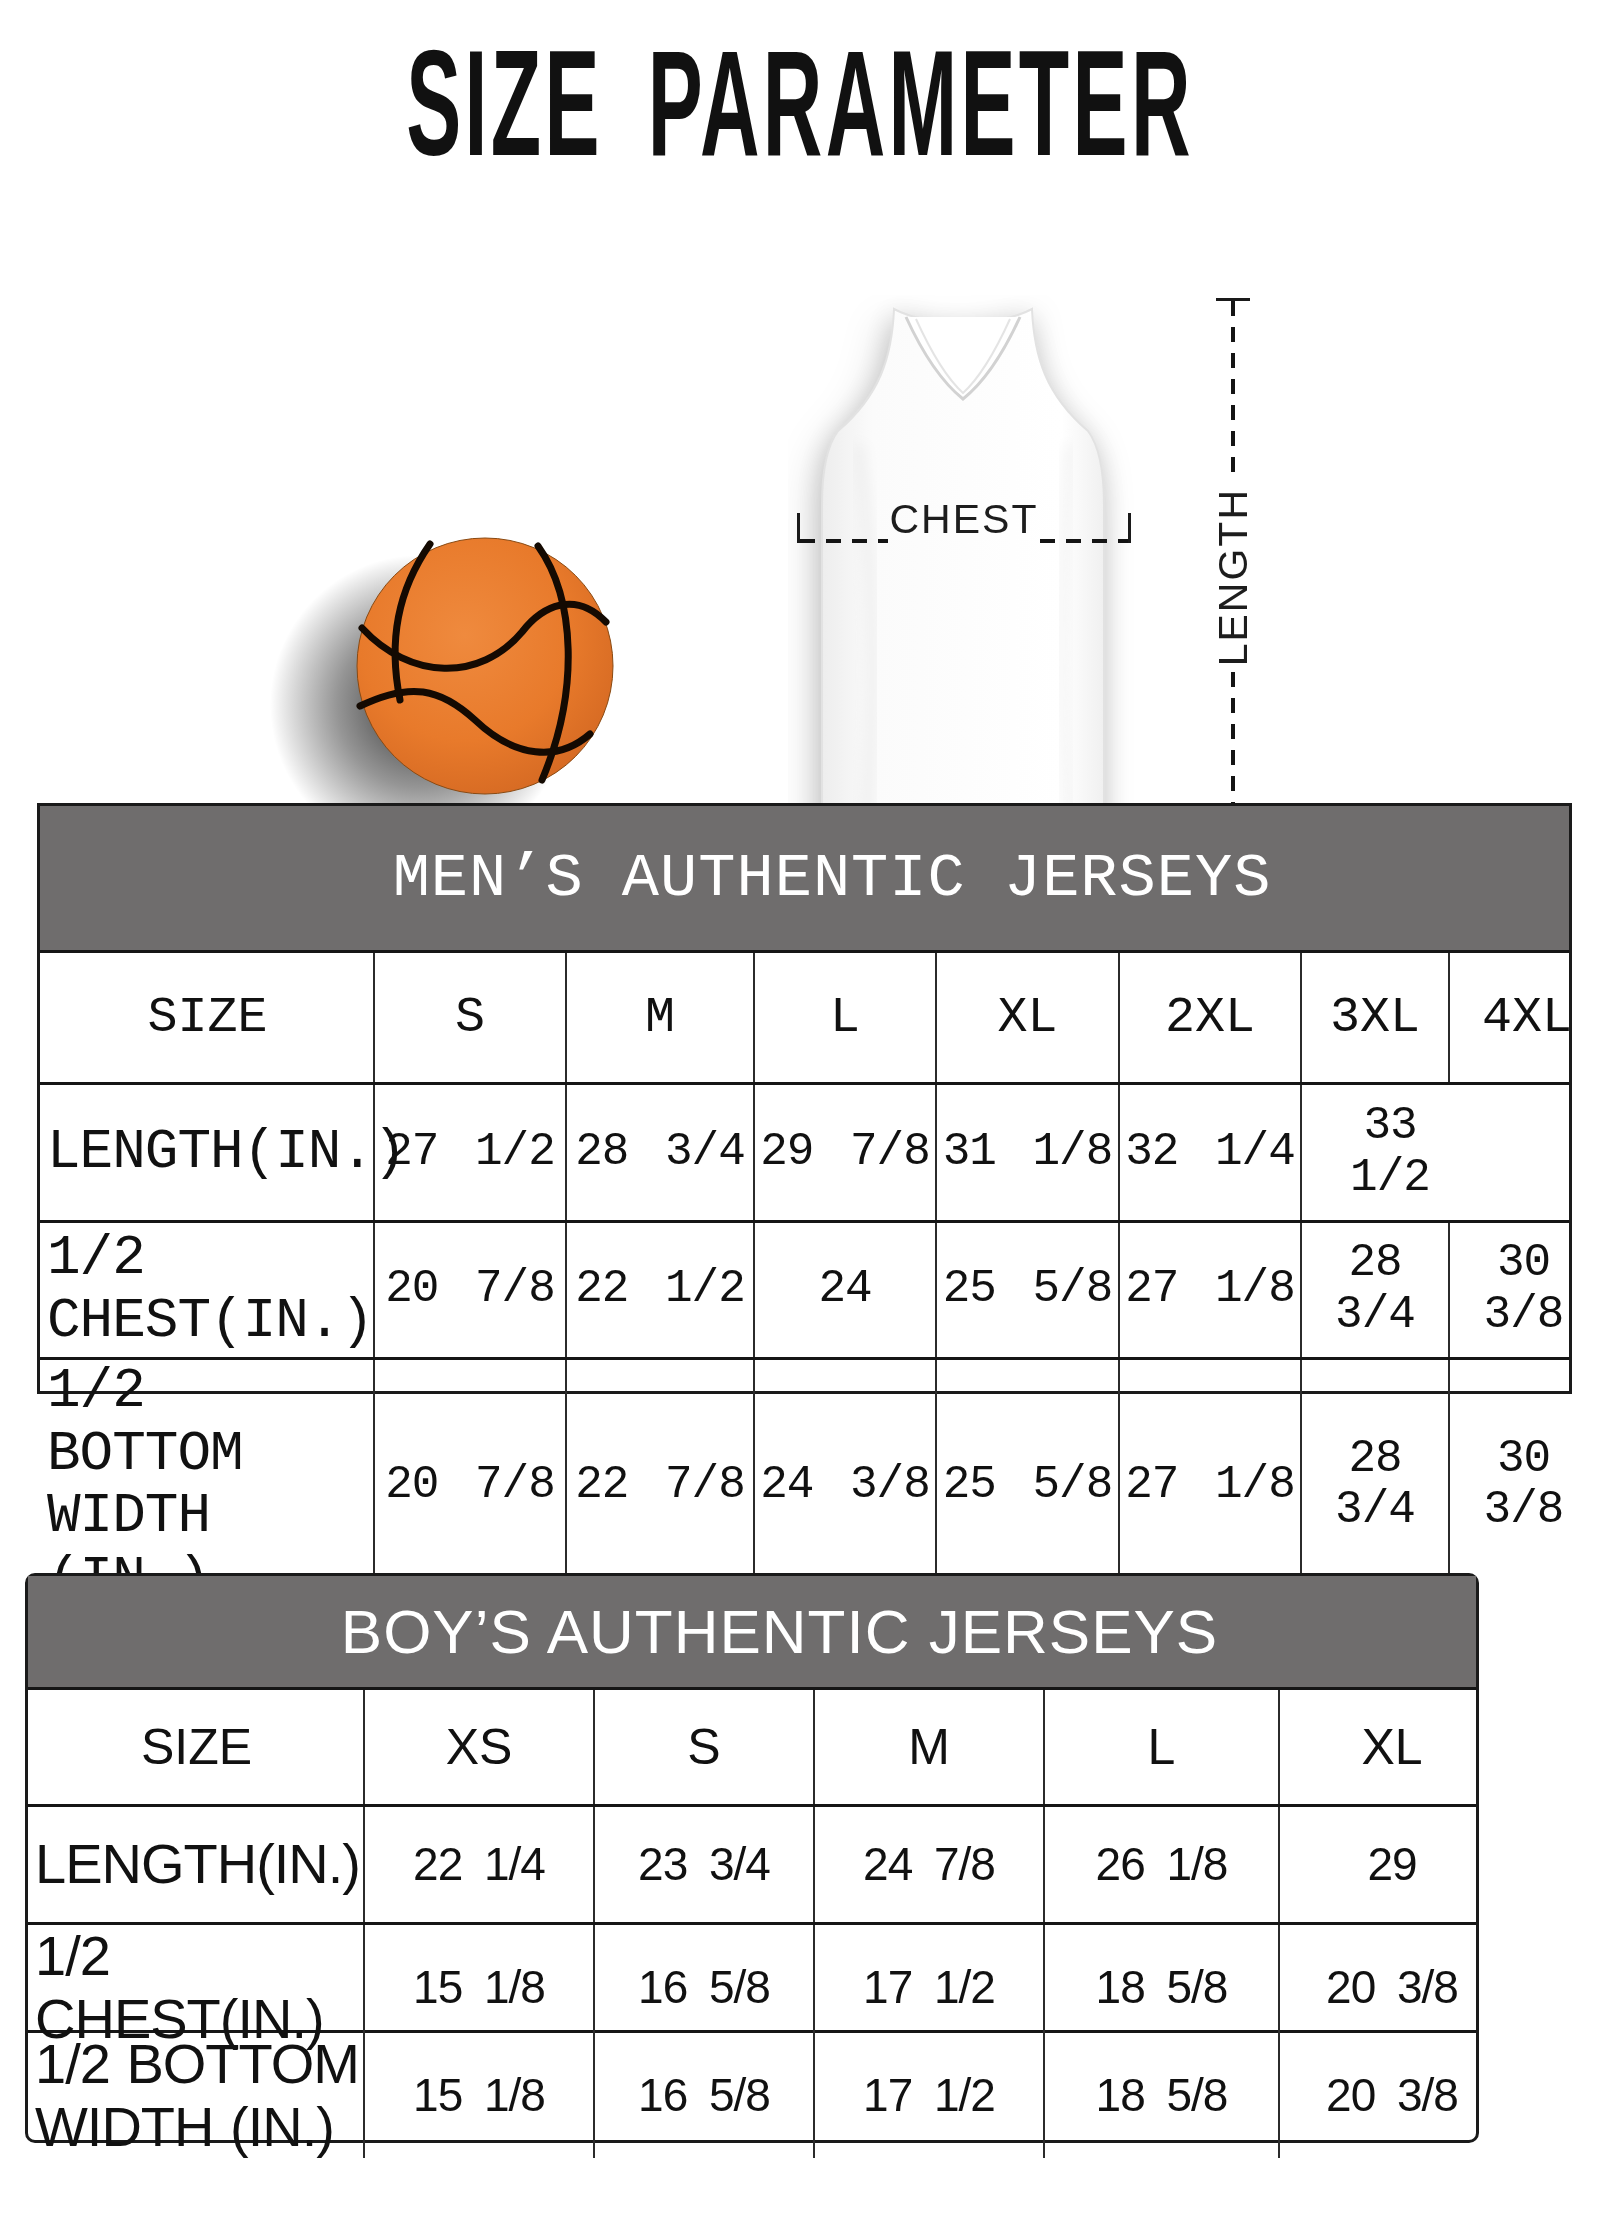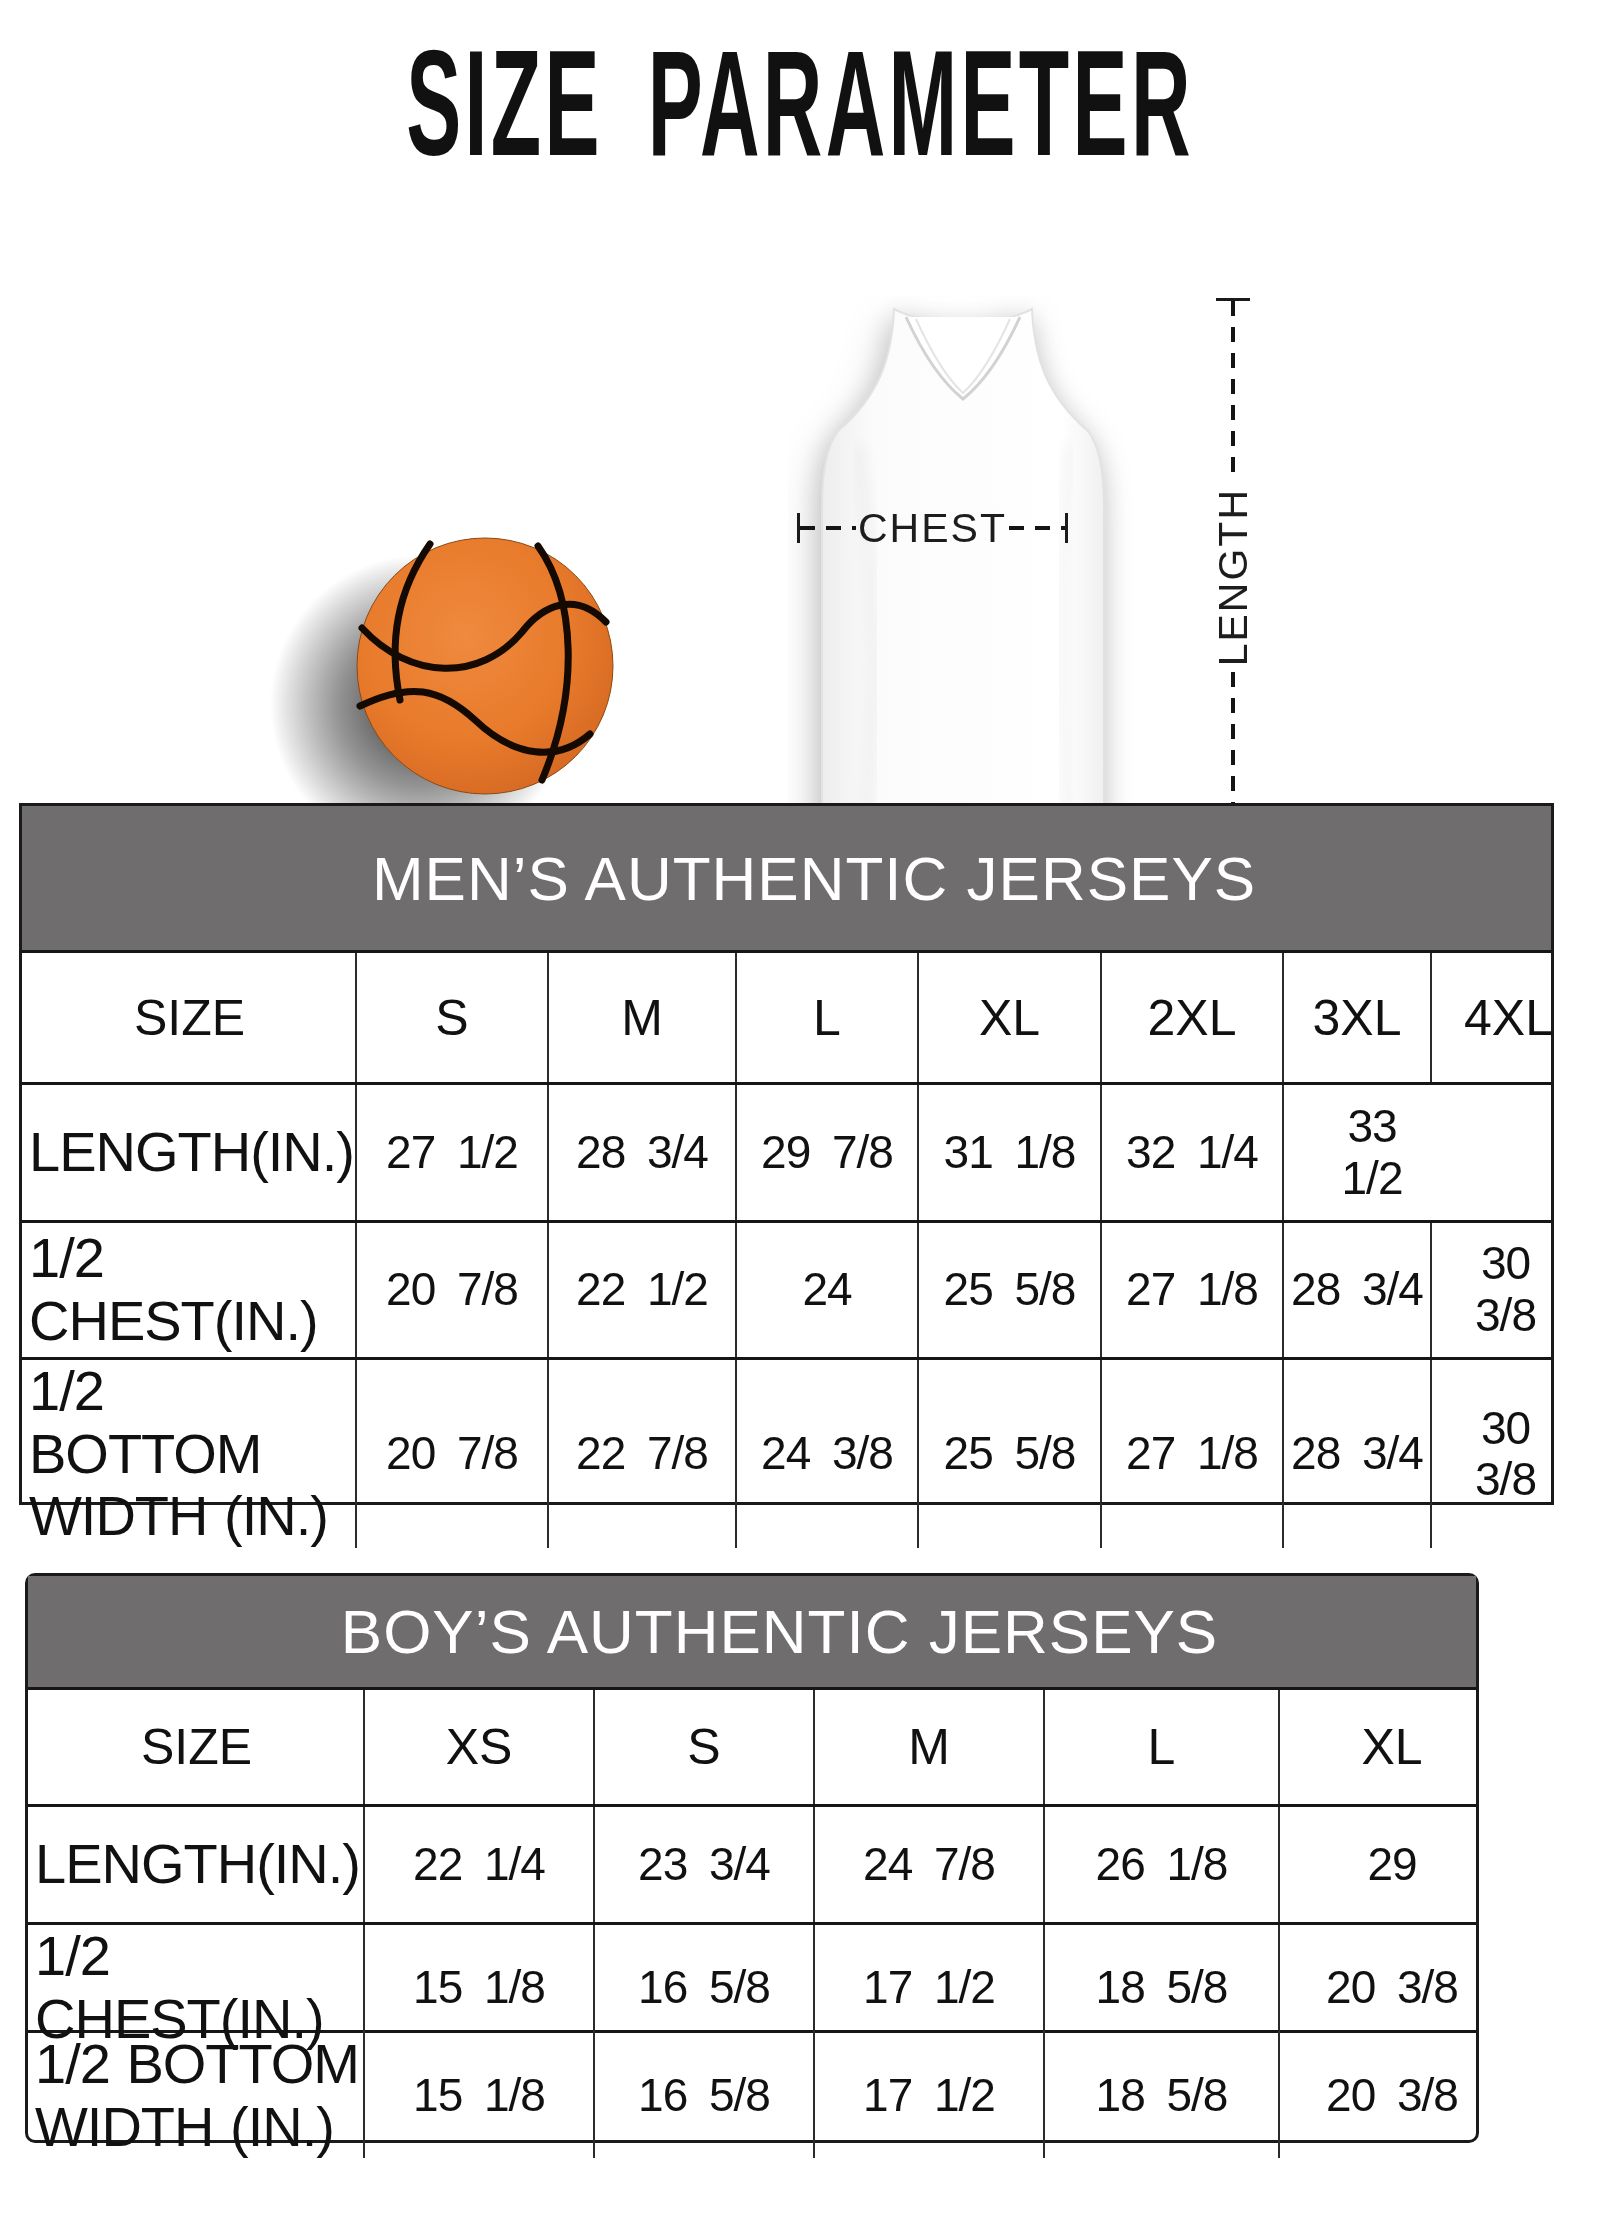--- a/index.html
+++ b/index.html
@@ -36,22 +36,22 @@
   
   .figure { position: absolute; left: 0; top: 120px; width: 1600px; height: 680px; }
 
   .basketball-wrap { position: absolute; left: 270px; top: 390px; width: 430px; height: 400px; }
   .jersey-wrap { position: absolute; left: 788px; top: 175px; width: 350px; height: 585px; }
 
   
   .chest-line {
     position: absolute;
     left: 797px; top: 393px;
-    width: 271px; height: 30px;
-    display: flex; align-items: center;
+    width: 334px; height: 30px;
+    display: flex; align-items: flex-end;
   }
   .chest-line .tick-v { width: 3px; height: 30px; background: #1a1a1a; flex: 0 0 auto; }
   .chest-line .dash-h {
     flex: 1 1 auto; height: 4px;
     background: repeating-linear-gradient(to right, #141414 0 15px, transparent 15px 26px);
   }
   .chest-line .measure-label {
     flex: 0 0 auto;
     font-size: 41px;
     letter-spacing: 2px;
@@ -80,21 +80,21 @@
     color: #1d1d1d;
     padding: 6px 0;
   }
 
   
   .size-table {
     position: absolute;
     border: 3px solid #1a1a1a;
     background: #fff;
   }
-  .size-table.mens { left: 19px; top: 803px; width: 1535px; height: 702px; }
+  .size-table.mens { left: 37px; top: 803px; width: 1535px; height: 591px; font-family: Liberation Mono, monospace; }
   .size-table.boys { left: 25px; top: 1573px; width: 1454px; height: 570px; border-radius: 10px; }
 
   .table-title {
     display: flex; align-items: center; justify-content: center;
     background: #6f6d6d;
     color: #ffffff;
     font-size: 62px;
     letter-spacing: 1px;
     border-bottom: 3px solid #161616;
     text-indent: 55px;

